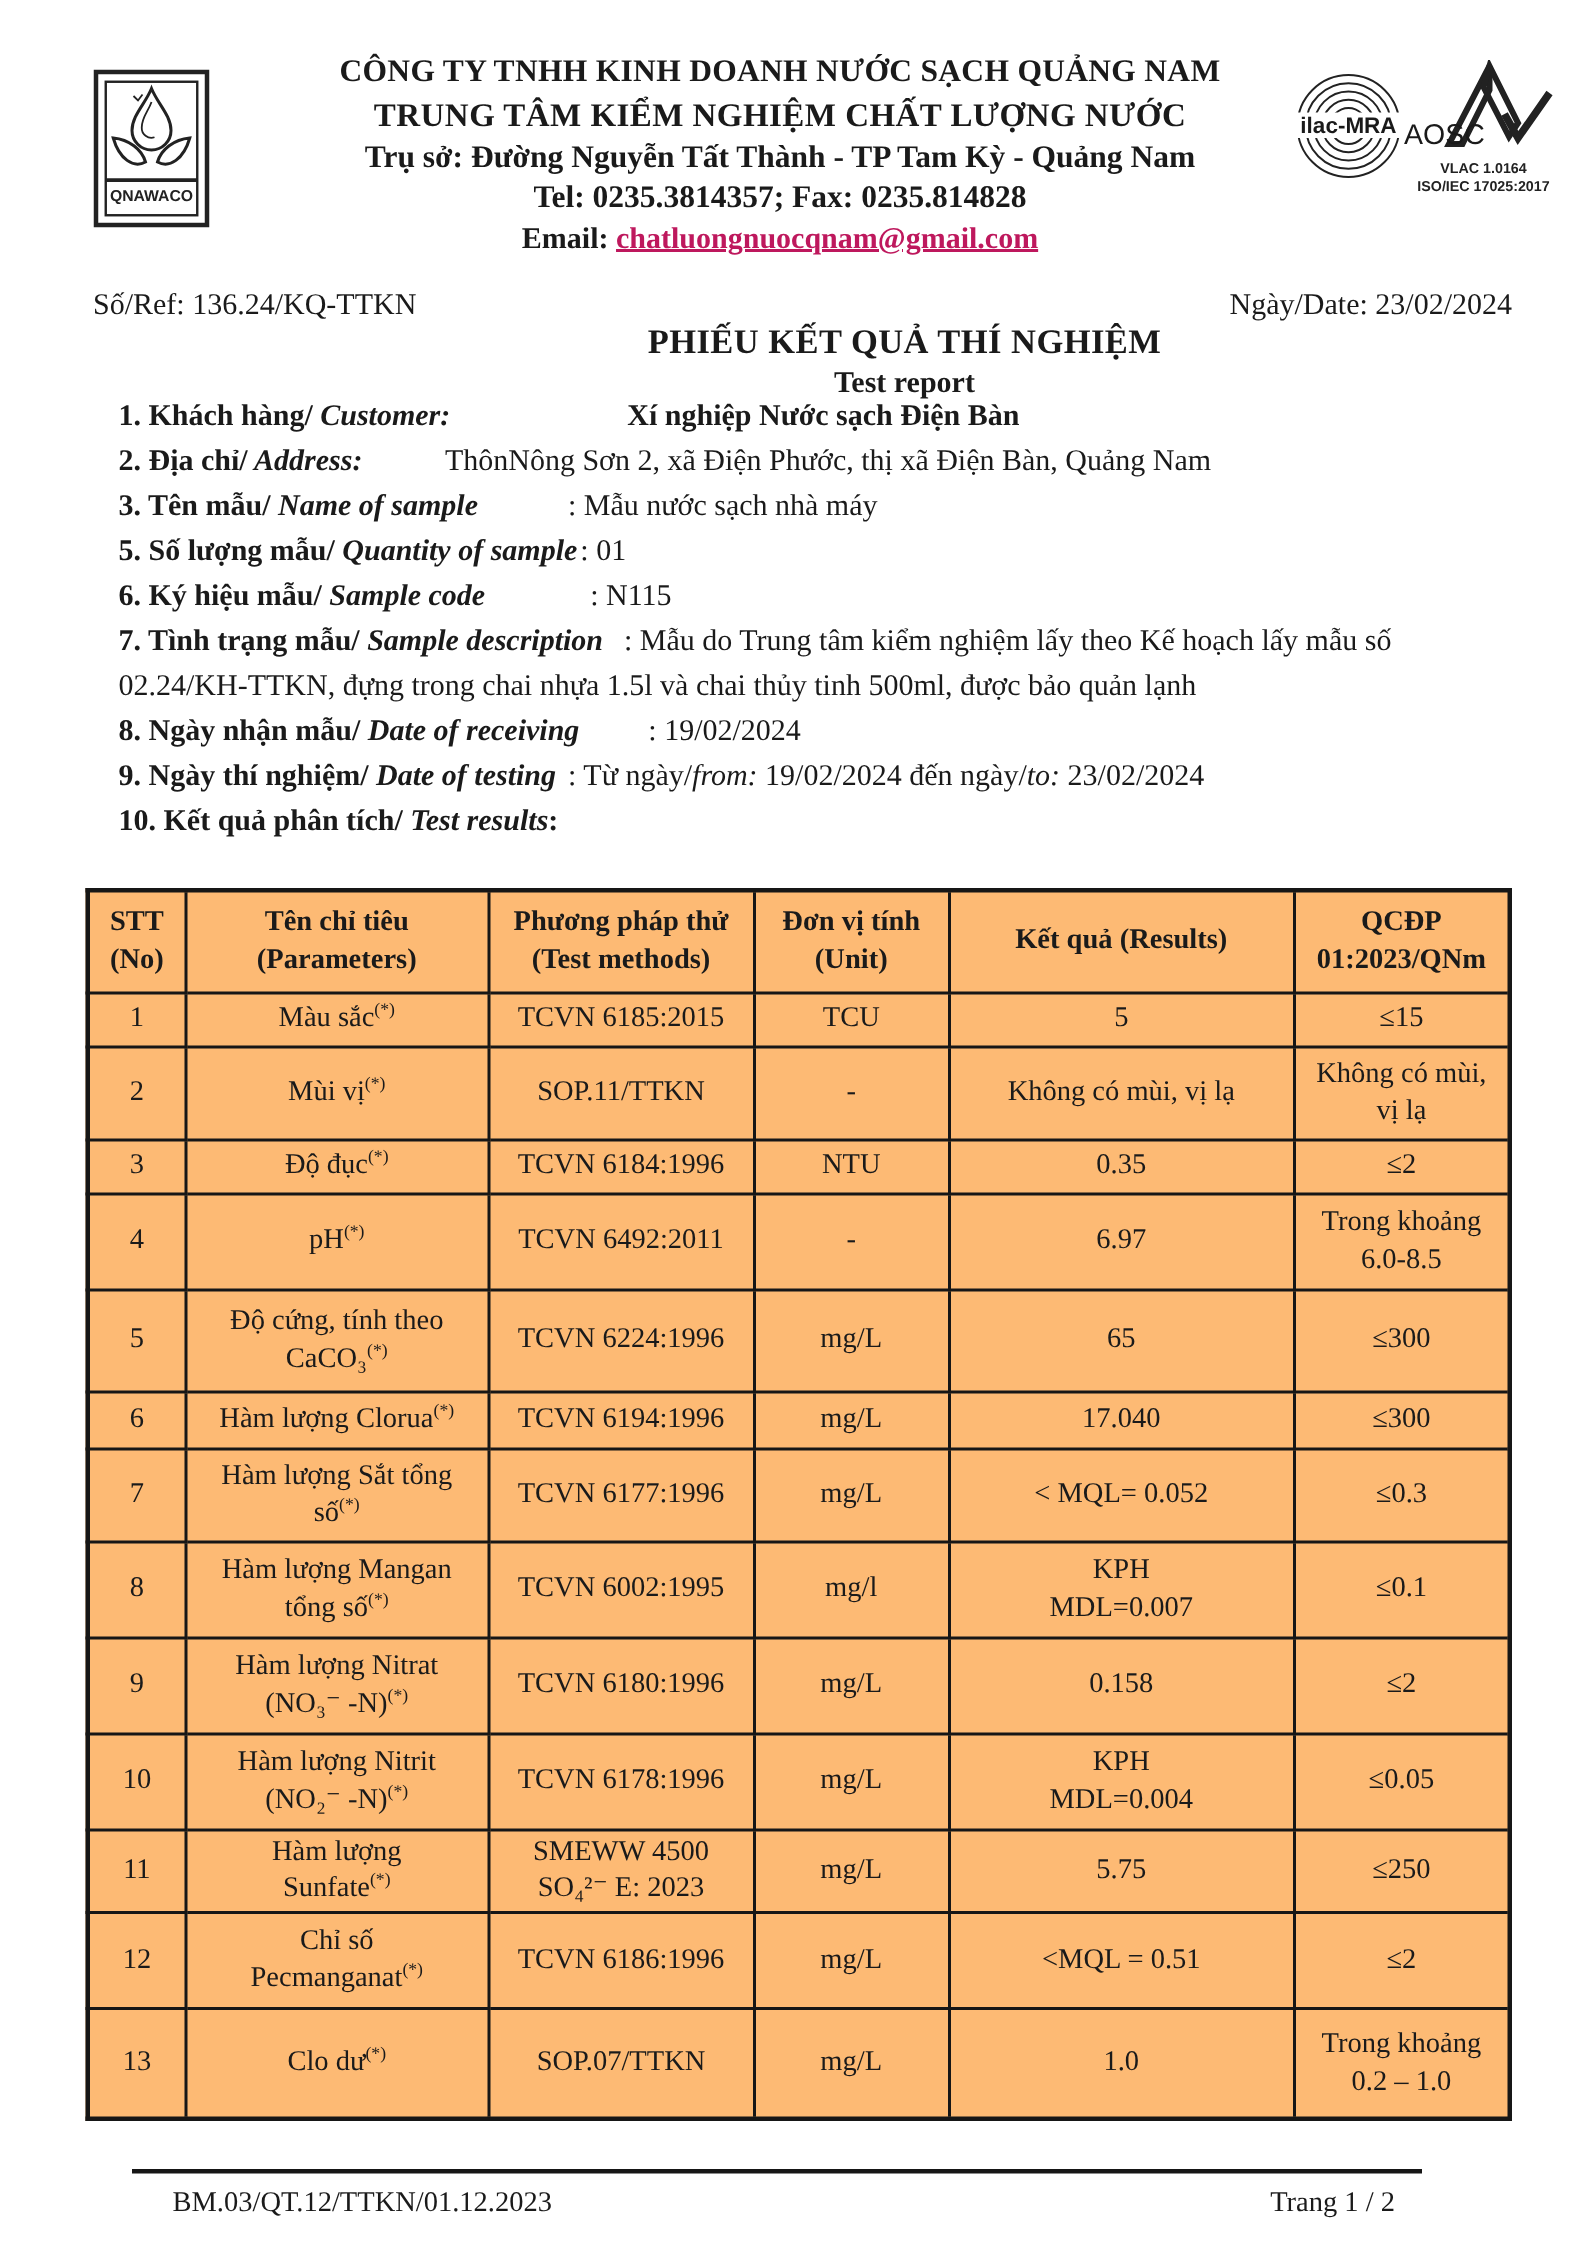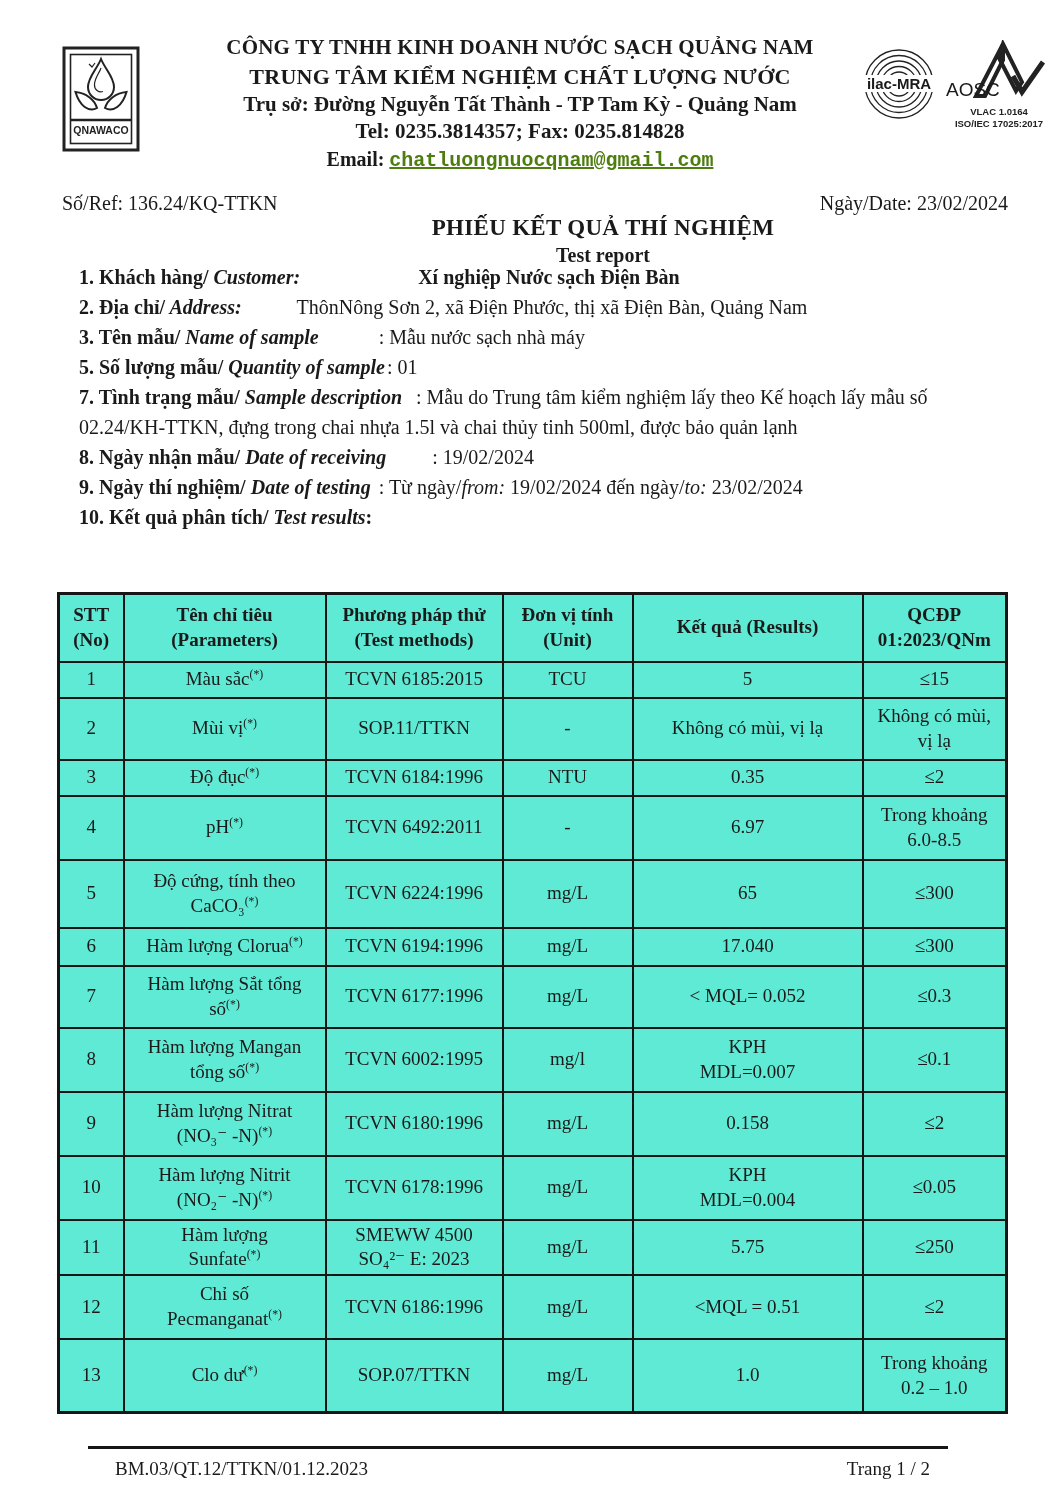--- a/index.html
+++ b/index.html
@@ -12,38 +12,38 @@
   .b{font-weight:bold;}
   .i{font-style:italic;}
 
   
   .logo-left{position:absolute; left:62px; top:46px;}
   .org-block{position:absolute; left:175px; top:34px; width:690px; text-align:center; line-height:1.32;}
   .org-line1{font-size:21px; font-weight:bold; letter-spacing:.2px;}
   .org-line2{font-size:22px; font-weight:bold; letter-spacing:.3px;}
   .org-line3,.org-line4{font-size:21px; font-weight:bold;}
   .org-line5{font-size:20px; font-weight:bold;}
-  .org-line5 a{color:#4d7c0f; text-decoration:underline;font-family:Liberation Mono, monospace;}
-  .logo-right{position:absolute; left:862px; top:40px; display:flex; gap:10px; align-items:flex-start;}
+  .org-line5 a{color:#be185d; text-decoration:underline;}
+  .logo-right{position:absolute; left:862px; top:40px; display:flex; gap:0; align-items:flex-start;}
   .aosc-block{text-align:center; width:106px;}
   .aosc-caption{font-family:"Liberation Sans","DejaVu Sans",sans-serif; font-size:9.5px; font-weight:bold; line-height:1.25; color:#222;}
 
   
   .ref-row{position:absolute; left:62px; top:192px; width:946px; display:flex; justify-content:space-between; font-size:20px;gap:40px;}
   .title-block{position:absolute; left:293px; top:215px; width:620px; text-align:center;}
   .doc-title{font-size:23px; font-weight:bold; letter-spacing:.3px;}
   .doc-subtitle{font-size:20px; font-weight:bold; margin-top:3px;}
 
   
   .info{position:absolute; left:79px; top:266px; width:946px; font-size:20px;}
   .info-line{height:30px; white-space:nowrap;}
 
   
   .results{position:absolute; left:57px; top:592px;}
-  table.tbl{border-collapse:collapse; table-layout:fixed; width:948px; background:#5eead4;}
+  table.tbl{border-collapse:collapse; table-layout:fixed; width:948px; background:#fdba74;}
   table.tbl th, table.tbl td{
     border:2px solid #161616; text-align:center; vertical-align:middle;
     font-size:19px; padding:2px 5px; line-height:1.3; overflow:hidden;
   }
   table.tbl{border:3px solid #161616;}
   table.tbl th{font-weight:bold;}
   .cl{display:block;}
   sup.star{font-size:.62em; line-height:0;}
 
   
@@ -110,20 +110,21 @@
   <div class="title-block">
     <div class="doc-title">PHIẾU KẾT QUẢ THÍ NGHIỆM</div>
     <div class="doc-subtitle">Test report</div>
   </div>
 
   <div class="info" id="info">
       <div class="info-line"><span class="b">1. Khách hàng/</span><span class="b i"> Customer:</span><span class="b" style="margin-left: 118px;">Xí nghiệp Nước sạch Điện Bàn</span></div>
       <div class="info-line"><span class="b">2. Địa chỉ/</span><span class="b i"> Address:</span><span style="margin-left: 55px;">ThônNông Sơn 2, xã Điện Phước, thị xã Điện Bàn, Quảng Nam</span></div>
       <div class="info-line"><span class="b">3. Tên mẫu/</span><span class="b i"> Name of sample</span><span style="margin-left: 60px;">: Mẫu nước sạch nhà máy</span></div>
       <div class="info-line"><span class="b">5. Số lượng mẫu/</span><span class="b i"> Quantity of sample</span><span style="margin-left: 2px;">: 01</span></div>
+      <div class="info-line"><span class="b">6. Ký hiệu mẫu/</span><span class="b i"> Sample code</span><span style="margin-left: 70px;">: N115</span></div>
       <div class="info-line"><span class="b">7. Tình trạng mẫu/</span><span class="b i"> Sample description</span><span style="margin-left: 14px;">: Mẫu do Trung tâm kiểm nghiệm lấy theo Kế hoạch lấy mẫu số</span></div>
       <div class="info-line"><span>02.24/KH-TTKN, đựng trong chai nhựa 1.5l và chai thủy tinh 500ml, được bảo quản lạnh</span></div>
       <div class="info-line"><span class="b">8. Ngày nhận mẫu/</span><span class="b i"> Date of receiving</span><span style="margin-left: 46px;">: 19/02/2024</span></div>
       <div class="info-line"><span class="b">9. Ngày thí nghiệm/</span><span class="b i"> Date of testing</span><span style="margin-left: 8px;">: Từ ngày/</span><span class="i">from:</span><span> 19/02/2024  đến ngày/</span><span class="i">to:</span><span> 23/02/2024</span></div>
       <div class="info-line"><span class="b">10. Kết quả phân tích/</span><span class="b i"> Test results</span><span class="b">:</span></div>
     </div>
 
   <div class="results">
     <table class="tbl">
       <colgroup>

